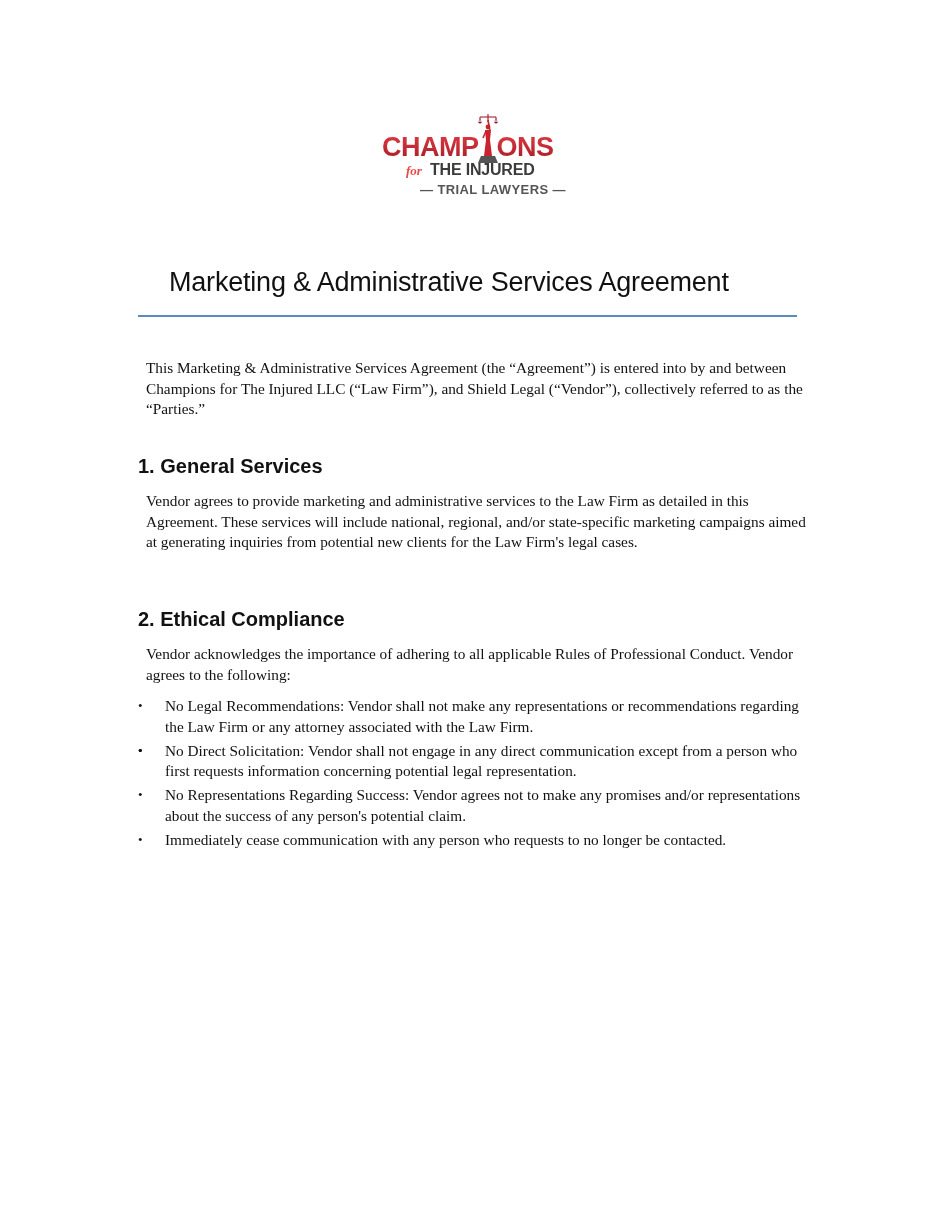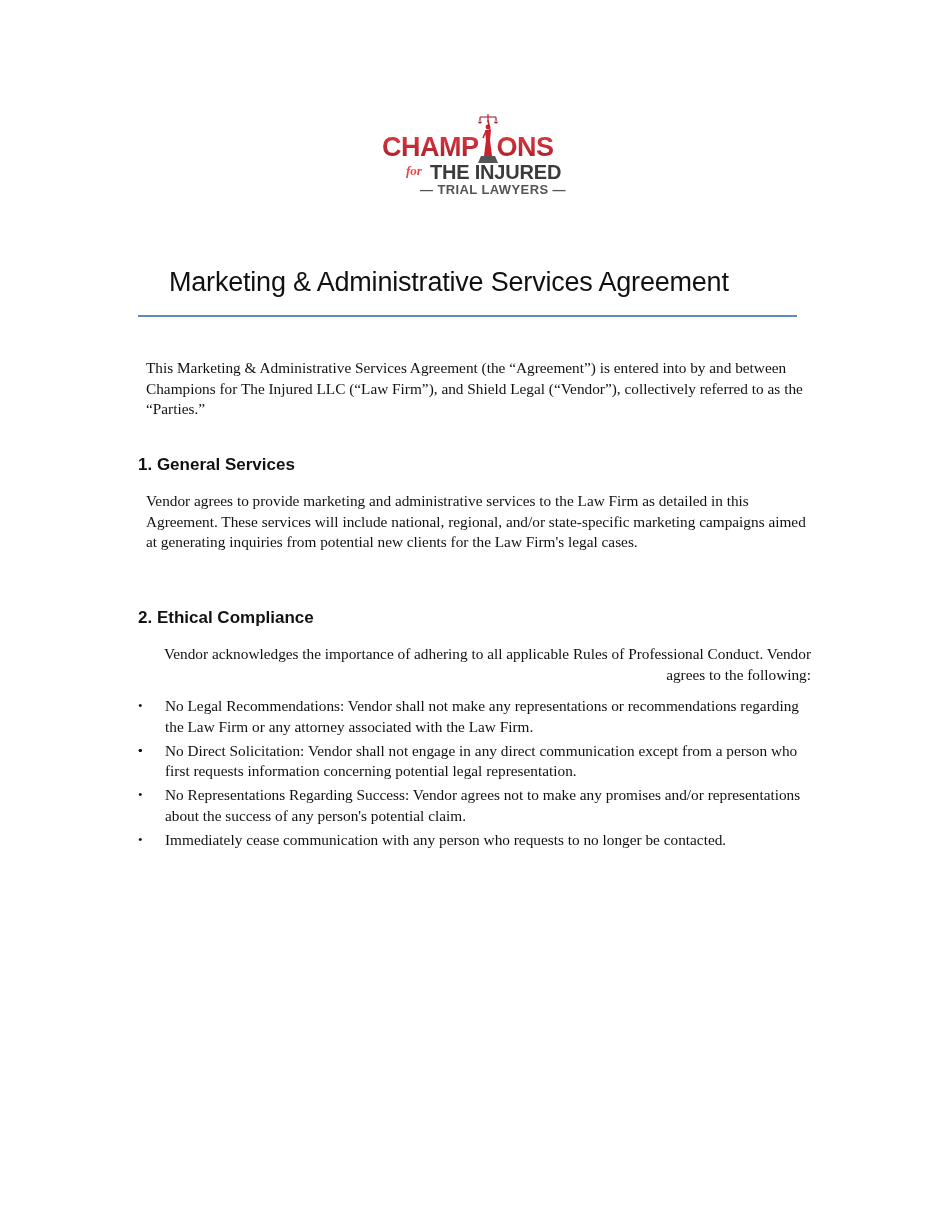--- a/index.html
+++ b/index.html
@@ -65,21 +65,21 @@
       font-weight: bold;
       font-size: 13px;
       color: #ef4444;
     }
     .logo-injured {
       position: absolute;
       left: 50px;
       top: 49px;
       font-family: "Liberation Sans", sans-serif;
       font-weight: bold;
-      font-size: 20px;
+      font-size: 16px;
       color: #3b3b3b;
       letter-spacing: -0.2px;
       white-space: nowrap;
     }
     .logo-trial {
       position: absolute;
       left: 40px;
       top: 70px;
       font-family: "Liberation Sans", sans-serif;
       font-weight: bold;
@@ -115,21 +115,21 @@
       font-size: 15.3px;
       line-height: 20.7px;
       color: #111111;
       margin: 8px;
     }
     .section-heading {
       position: absolute;
       left: 138px;
       font-family: "Liberation Sans", sans-serif;
       font-weight: bold;
-      font-size: 17px;
+      font-size: 20px;
       color: #111111;
       margin: 0;
       white-space: nowrap;
     }
     .bullets {
       position: absolute;
       left: 138px;
       top: 696px;
       width: 665px;
       margin: 0;
@@ -186,21 +186,21 @@
 
   <h1 class="doc-title" style="margin:8px;font-weight:normal;">Marketing &amp; Administrative Services Agreement</h1>
   <div class="title-rule"></div>
 
   <p class="body-text" style="top:350px;">This Marketing &amp; Administrative Services Agreement (the “Agreement”) is entered into by and between Champions for The Injured LLC (“Law Firm”), and Shield Legal (“Vendor”), collectively referred to as the “Parties.”</p>
 
   <h2 class="section-heading" style="top:455px;">1. General Services</h2>
   <p class="body-text" style="top:483px;">Vendor agrees to provide marketing and administrative services to the Law Firm as detailed in this Agreement. These services will include national, regional, and/or state-specific marketing campaigns aimed at generating inquiries from potential new clients for the Law Firm's legal cases.</p>
 
   <h2 class="section-heading" style="top:608px;text-align:right;">2. Ethical Compliance</h2>
-  <p class="body-text" style="top:636px;text-align:right;">Vendor acknowledges the importance of adhering to all applicable Rules of Professional Conduct. Vendor agrees to the following:</p>
+  <p class="body-text" style="top:636px;">Vendor acknowledges the importance of adhering to all applicable Rules of Professional Conduct. Vendor agrees to the following:</p>
 
   <ul class="bullets">
     <li>
       <span class="bullet-dot">•</span>
       <span>No Legal Recommendations: Vendor shall not make any representations or recommendations regarding the Law Firm or any attorney associated with the Law Firm.</span>
     </li>
     <li>
       <span class="bullet-dot">•</span>
     </li>
     <li>

